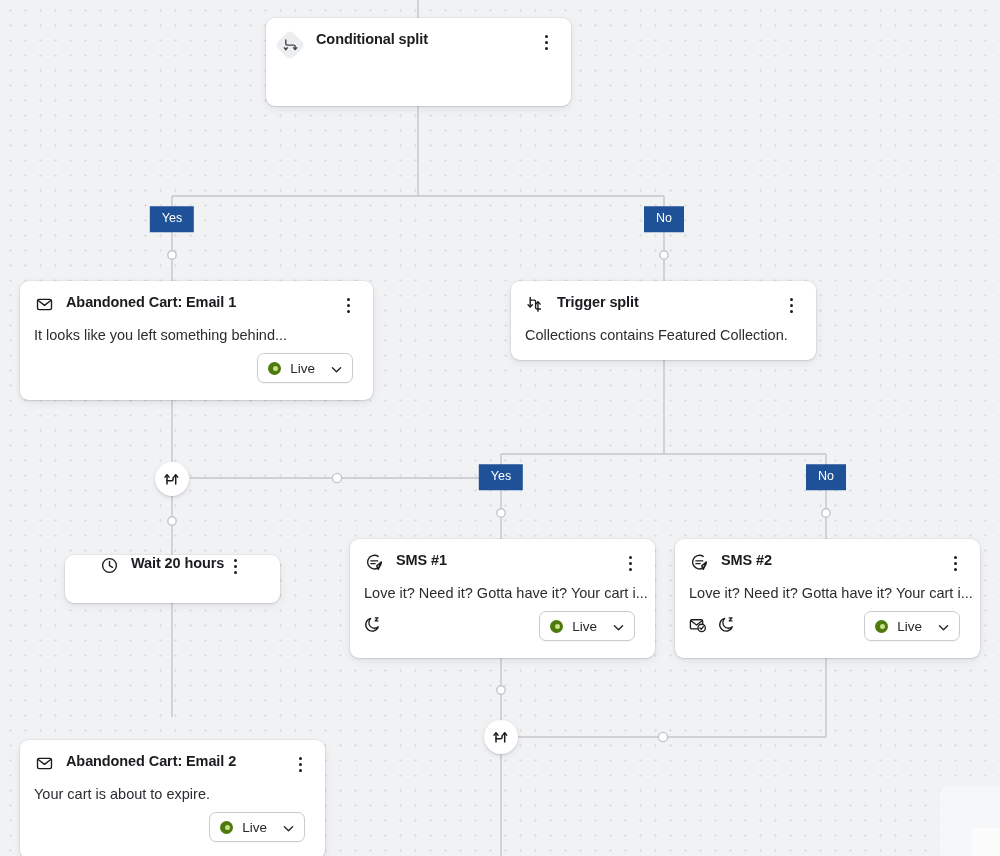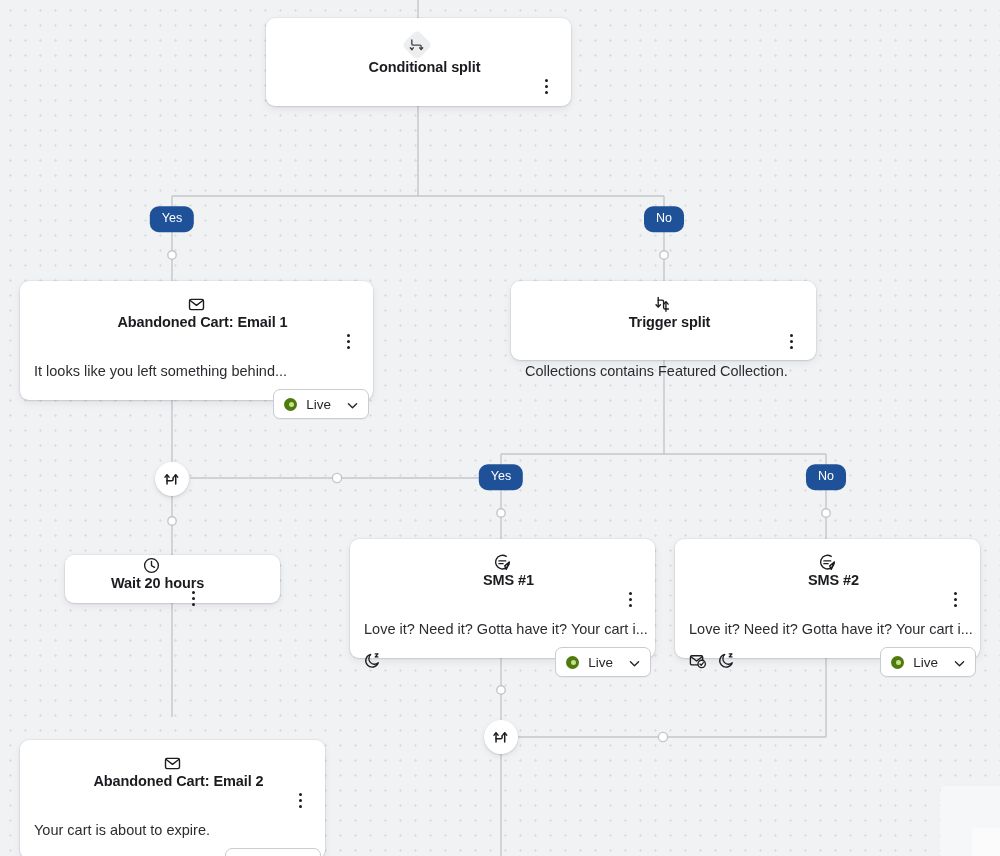--- a/index.html
+++ b/index.html
@@ -31,24 +31,23 @@
 
   
   .card {
     position: absolute;
     background: #ffffff;
     border-radius: 9px;
     box-shadow: 0 0 0 1px rgba(0,0,0,0.035), 0 1px 2px rgba(16,24,40,0.10), 0 3px 8px rgba(16,24,40,0.07);
   }
   .card-head {
     display: flex;
-    align-items: center;
+    align-items: flex-start;
     padding: 13px 14px 0 14px;
     min-height: 28px;
-    flex-direction: column;
   }
   .card-icon {
     flex: 0 0 auto;
     width: 20px; height: 20px;
     display: flex; align-items: center; justify-content: center;
     color: #1f2126;
   }
   .card-icon.badge {
     width: 28px; height: 28px;
     margin-left: -4px;
@@ -93,21 +92,21 @@
   .card-body {
     padding: 11px 14px 0 14px;
     font-size: 14.5px;
     color: #2a2c30;
     white-space: nowrap;
     overflow: hidden;
   }
   .card-foot {
     display: flex;
     align-items: center;
-    padding: 10px 4px 12px 14px;
+    padding: 10px 20px 12px 14px;
     min-height: 40px;
   }
   .foot-icons {
     display: flex;
     align-items: center;
     gap: 12px;
     color: #1f2126;
   }
   .status-pill {
     margin-left: auto;
@@ -151,21 +150,21 @@
 
   
   .branch-pill {
     position: absolute;
     transform: translate(-50%, -50%);
     background: #1f5199;
     color: #ffffff;
     font-size: 12.5px;
     line-height: 1;
     padding: 6px 12px 7px 12px;
-    border-radius: 9px;
+    border-radius: 0;
     white-space: nowrap;
     cursor: pointer;
   }
 
   
   .merge-node {
     position: absolute;
     transform: translate(-50%, -50%);
     width: 34px; height: 34px;
     border-radius: 50%;

